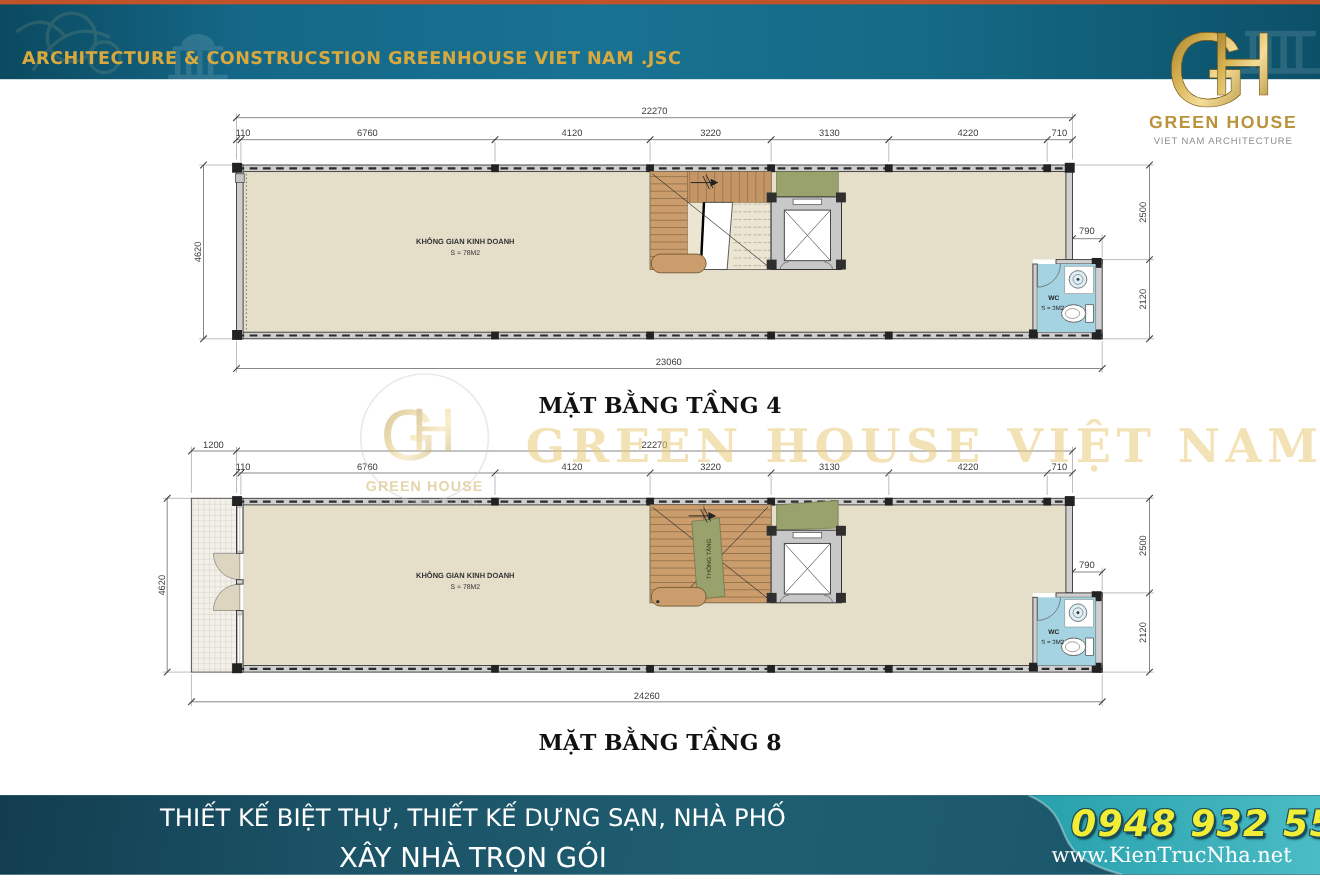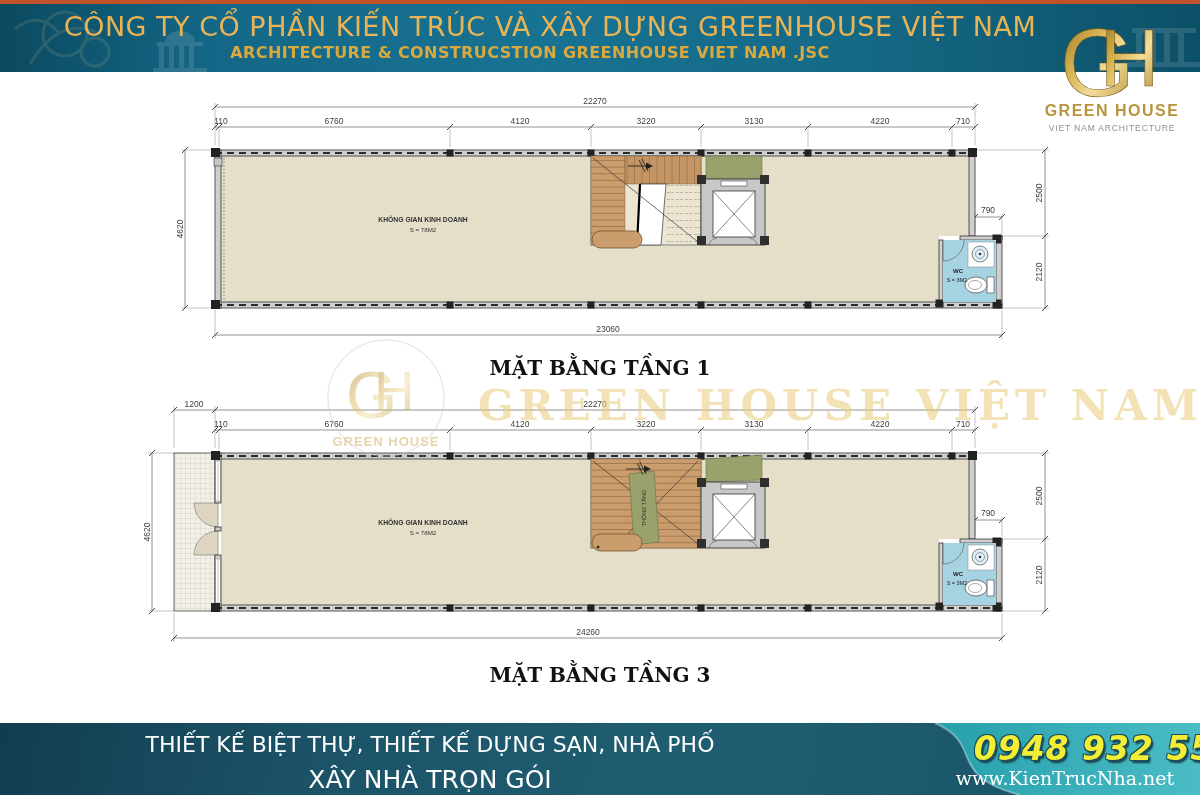--- a/index.html
+++ b/index.html
@@ -4,21 +4,21 @@
 <style>
   html,body{margin:0;padding:0;background:#fff;}
   #stage{position:relative;width:1200px;height:803px;overflow:hidden;background:#fff;
          font-family:"DejaVu Sans","Liberation Sans",sans-serif;}
   
   #header{position:absolute;left:0;top:0;width:1200px;height:72px;
     background:linear-gradient(90deg,#0b4a60 0%,#146787 18%,#187292 45%,#156a86 70%,#0c5068 100%);}
   #header .topstrip{position:absolute;left:0;top:0;width:1200px;height:4px;background:#c0532a;}
   #company-title{position:absolute;left:20px;top:11px;width:1060px;text-align:center;
     color:#e9b455;font-size:27px;letter-spacing:.5px;white-space:nowrap;}
-  #company-subtitle{position:absolute;left:20px;top:43px;width:1020px;text-align:center;
+  #company-subtitle{position:absolute;left:20px;top:43px;width:1020px;
     color:#d9a93e;font-size:16px;font-weight:bold;letter-spacing:.4px;white-space:nowrap;}
   .deco{position:absolute;opacity:.13;}
   
   #brand-logo{position:absolute;left:1042px;top:4px;width:140px;height:136px;z-index:30;}
   
   .plan-title{position:absolute;left:140px;width:920px;text-align:center;
     font-family:"DejaVu Serif","Liberation Serif",serif;font-weight:bold;font-size:20px;color:#111;}
   
   #watermark-text{position:absolute;left:478px;top:381px;width:640px;z-index:20;pointer-events:none;
     font-family:"DejaVu Serif","Liberation Serif",serif;font-size:42px;font-weight:bold;
@@ -100,21 +100,20 @@
     <svg class="deco" style="left:1128px;top:18px" width="72" height="54">
       <g fill="#eef6f8">
         <rect x="4" y="10" width="64" height="5"></rect>
           <rect x="8" y="15" width="6" height="32"></rect>
         <rect x="22" y="15" width="6" height="32"></rect>
           <rect x="36" y="15" width="6" height="32"></rect>
         <rect x="50" y="15" width="6" height="32"></rect>
           <rect x="0" y="44" width="72" height="5"></rect>
       </g>
     </svg>
-    <div id="company-title">CÔNG TY CỔ PHẦN KIẾN TRÚC VÀ XÂY DỰNG GREENHOUSE VIỆT NAM</div>
     <div id="company-subtitle">ARCHITECTURE &amp; CONSTRUCSTION GREENHOUSE VIET NAM .JSC</div>
   </div>
 
   <svg id="brand-logo" viewBox="0 0 140 136">
     <g font-family="DejaVu Serif, Liberation Serif, serif">
       <text x="18" y="92" font-size="96" fill="url(#gold)" stroke="#7a5a18" stroke-width=".6">G</text>
       <text x="58" y="82" font-size="82" fill="url(#gold)" stroke="#7a5a18" stroke-width=".6">H</text>
     </g>
     <text x="70" y="112" text-anchor="middle" font-family="DejaVu Serif, Liberation Serif, serif" font-size="16" letter-spacing="1.5" fill="#b8933b" font-weight="bold">GREEN HOUSE</text>
     <text x="70" y="127" text-anchor="middle" font-size="8.6" letter-spacing=".8" fill="#8f8f8f">VIET NAM ARCHITECTURE</text>
@@ -232,21 +231,21 @@
         <ellipse cx="836" cy="190" rx="11" ry="8" fill="#fff" stroke="#555" stroke-width=".8"></ellipse>
         <ellipse cx="835" cy="190" rx="6.5" ry="4.5" fill="none" stroke="#555" stroke-width=".5"></ellipse>
       </g>
       <text x="818" y="178" text-anchor="middle" font-size="6" font-weight="bold" fill="#222">WC</text>
       <text x="817" y="187" text-anchor="middle" font-size="5.5" fill="#222">S = 3M2</text>
     </g>
 
     <text x="283" y="127" text-anchor="middle" font-size="6.8" font-weight="bold" fill="#333">KHÔNG GIAN KINH DOANH</text>
     <text x="283" y="137" text-anchor="middle" font-size="6.2" fill="#333">S = 78M2</text>
   </svg>
-  <div class="plan-title" style="top:356px">MẶT BẰNG TẦNG 1</div>
+  <div class="plan-title" style="top:356px">MẶT BẰNG TẦNG 4</div>
 
   <svg class="plan-svg" style="top:398px" viewBox="0 0 920 250">
     <g stroke="#9a9a9a" stroke-width=".6">
       <path d="M34,50V8 M75,50V8 M835,50V8 M79,34V52 M310,34V52 M451,34V52 M561,34V52 M668,34V52 M812,34V52
                M835,55H909 M862,141H909 M862,213H909 M34,55H8 M34,213H8 M34,215V244 M862,215V244
                M835,118V138 M862,118V139" fill="none"></path>
     </g>
     <g stroke="#777" stroke-width=".8">
       <path d="M34,12H835 M75,32H835 M12,55V213 M905,55V213 M835,122H862 M34,240H862" fill="none"></path>
       <path d="M31,15L37,9 M72,15L78,9 M832,15L838,9 M72,35L78,29 M76,35L82,29 M307,35L313,29 M448,35L454,29
@@ -362,21 +361,21 @@
         <rect x="847" y="182" width="7" height="16" fill="#fff" stroke="#555" stroke-width=".7"></rect>
         <ellipse cx="836" cy="190" rx="11" ry="8" fill="#fff" stroke="#555" stroke-width=".8"></ellipse>
         <ellipse cx="835" cy="190" rx="6.5" ry="4.5" fill="none" stroke="#555" stroke-width=".5"></ellipse>
       </g>
       <text x="818" y="178" text-anchor="middle" font-size="6" font-weight="bold" fill="#222">WC</text>
       <text x="817" y="187" text-anchor="middle" font-size="5.5" fill="#222">S = 3M2</text>
     </g>
     <text x="283" y="127" text-anchor="middle" font-size="6.8" font-weight="bold" fill="#333">KHÔNG GIAN KINH DOANH</text>
     <text x="283" y="137" text-anchor="middle" font-size="6.2" fill="#333">S = 78M2</text>
   </svg>
-  <div class="plan-title" style="top:663px">MẶT BẰNG TẦNG 3</div>
+  <div class="plan-title" style="top:663px">MẶT BẰNG TẦNG 8</div>
 
   <div id="watermark-text">GREEN HOUSE VIỆT NAM</div>
   <svg id="watermark-logo" viewBox="0 0 140 140">
     <circle cx="66" cy="62" r="58" fill="none" stroke="#cfcfcf" stroke-width="1.5"></circle>
     <g font-family="DejaVu Serif, Liberation Serif, serif">
       <text x="26" y="82" font-size="66" fill="url(#gold)">G</text>
       <text x="54" y="74" font-size="56" fill="url(#gold)">H</text>
     </g>
     <text x="66" y="110" text-anchor="middle" font-family="DejaVu Serif, Liberation Serif, serif" font-size="13" font-weight="bold" letter-spacing="1" fill="#c9a348">GREEN HOUSE</text>
     <text x="66" y="123" text-anchor="middle" font-size="6.8" letter-spacing=".6" fill="#a9a9a9">VIET NAM ARCHITECTURE</text>

